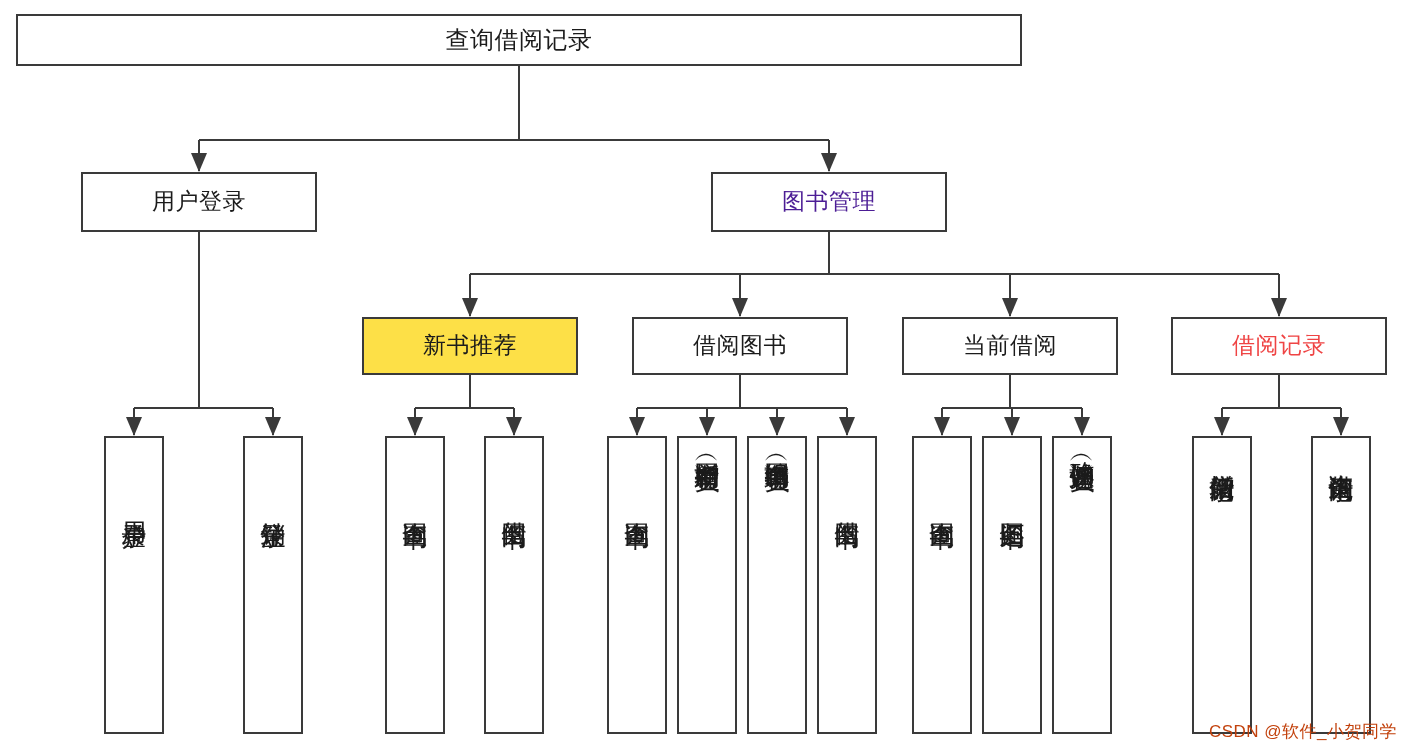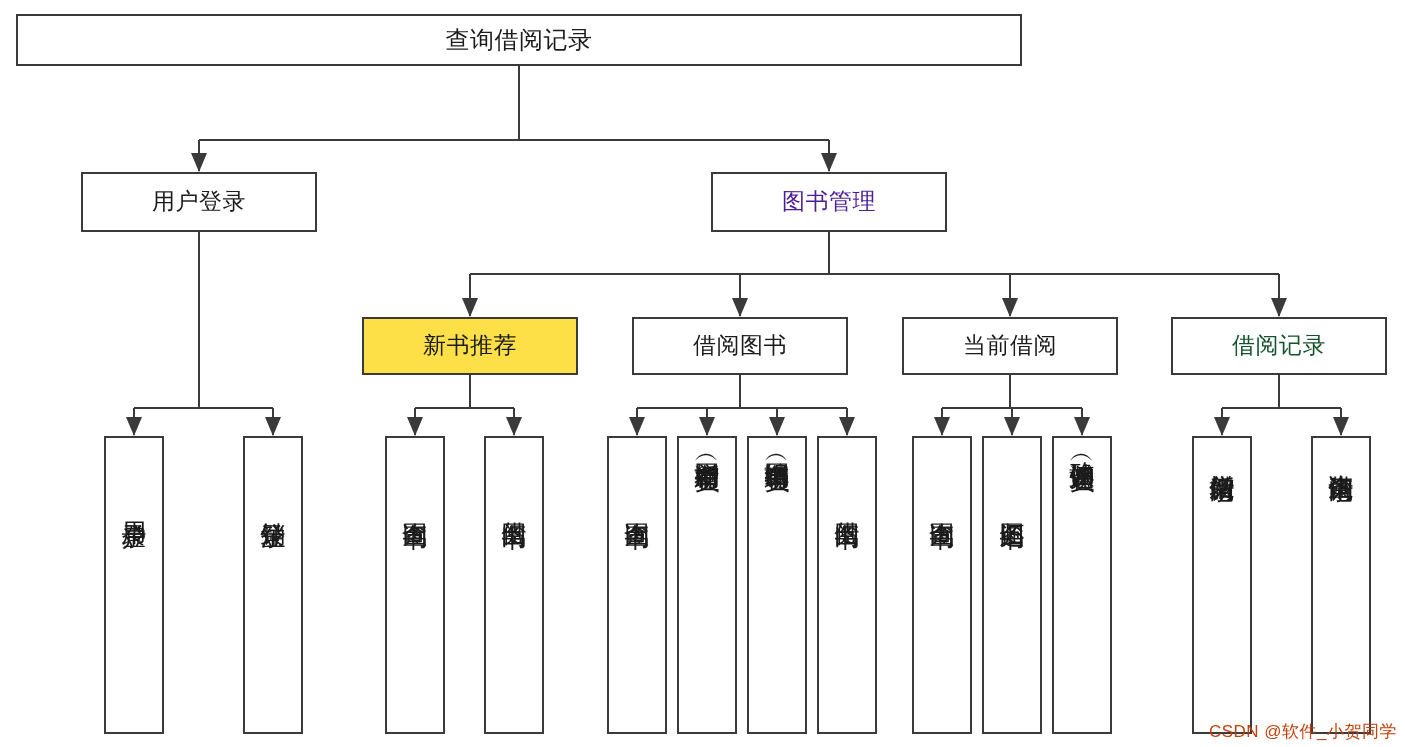--- a/index.html
+++ b/index.html
@@ -152,21 +152,21 @@
       <div class="node-box node-h" style="left: 362px; top: 317px; width: 216px; height: 58px; border-color: rgb(58, 58, 58); background: #fde047;">
         <span class="node-label" style="color: rgb(27, 27, 27);">新书推荐</span>
       </div>
       <div class="node-box node-h" style="left: 632px; top: 317px; width: 216px; height: 58px; border-color: rgb(58, 58, 58); background: rgb(255, 255, 255);">
         <span class="node-label" style="color: rgb(27, 27, 27);">借阅图书</span>
       </div>
       <div class="node-box node-h" style="left: 902px; top: 317px; width: 216px; height: 58px; border-color: rgb(58, 58, 58); background: rgb(255, 255, 255);">
         <span class="node-label" style="color: rgb(27, 27, 27);">当前借阅</span>
       </div>
       <div class="node-box node-h" style="left: 1171px; top: 317px; width: 216px; height: 58px; border-color: rgb(58, 58, 58); background: rgb(255, 255, 255);">
-        <span class="node-label" style="color: #14532d;">借阅记录</span>
+        <span class="node-label" style="color: #ef4444;">借阅记录</span>
       </div>
       <div class="node-box node-v pad-top-mid" style="left: 104px; top: 436px; width: 60px; height: 298px; border-color: rgb(58, 58, 58); background: rgb(255, 255, 255);">
         <span class="node-label" style="color: rgb(27, 27, 27);">用户登录</span>
       </div>
       <div class="node-box node-v pad-top-mid" style="left: 243px; top: 436px; width: 60px; height: 298px; border-color: rgb(58, 58, 58); background: rgb(255, 255, 255);">
         <span class="node-label" style="color: rgb(27, 27, 27);">注销登录</span>
       </div>
       <div class="node-box node-v pad-top-mid" style="left: 385px; top: 436px; width: 60px; height: 298px; border-color: rgb(58, 58, 58); background: rgb(255, 255, 255);">
         <span class="node-label" style="color: rgb(27, 27, 27);">查询图书</span>
       </div>

